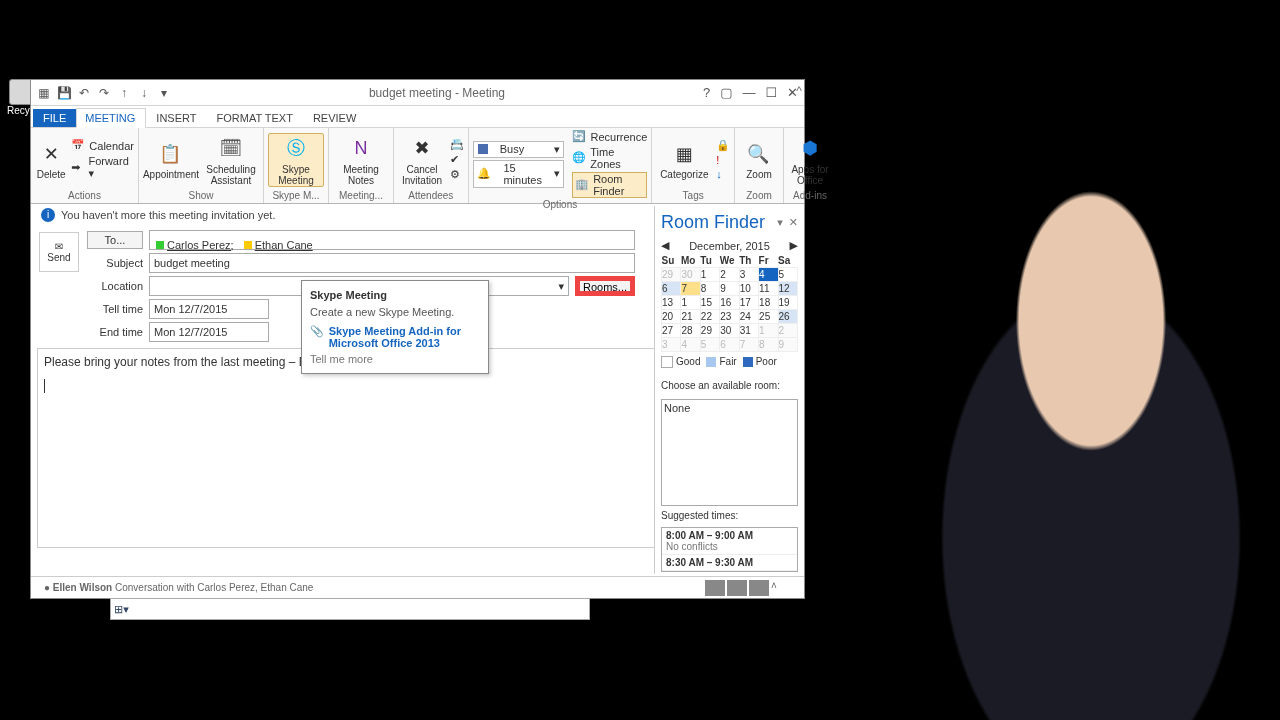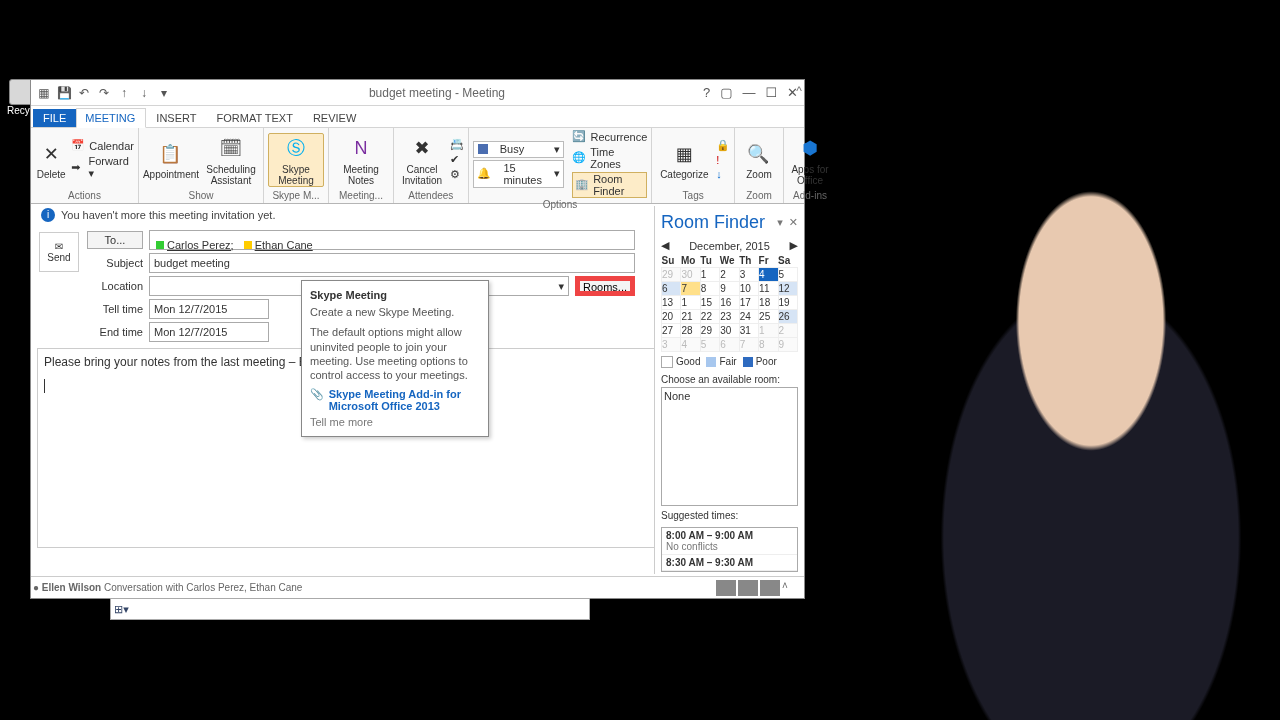--- a/index.html
+++ b/index.html
@@ -74,21 +74,21 @@
 .legend { display:flex; gap:6px; font-size:10px; margin:4px 0;}
 .legend span::before{content:"";display:inline-block;width:10px;height:10px;margin-right:3px;vertical-align:middle;}
 .legend .good::before{background:#fff;border:1px solid #aaa;}
 .legend .fair::before{background:#a7c7ee;}
 .legend .poor::before{background:#2e6bc0;}
 .roomlist{border:1px solid #aaa;height:130px;font-size:11px;padding:2px;}
 .suggested{border:1px solid #aaa; margin-top:4px;}
 .suggested .sitem{padding:2px 4px;font-size:10px;border-bottom:1px solid #eee;}
 .suggested .sitem b{font-size:10px;}
 
-.peoplebar{position:absolute;left:0;right:0;bottom:0;height:22px;border-top:1px solid #ccc;display:flex;align-items:center;padding:0 2px;font-size:10px;color:#666;justify-content:space-between;}
+.peoplebar{position:absolute;left:0;right:0;bottom:0;height:22px;border-top:1px solid #ccc;display:flex;align-items:center;padding:0 13px;font-size:10px;color:#666;justify-content:space-between;}
 .avatars{display:flex;gap:2px;}
 .avatars span{width:20px;height:16px;background:#888;display:inline-block;}
 
 .presenter { position: absolute; right: 0; top: 150px; width: 420px; height: 570px; background: radial-gradient(ellipse at 55% 30%, #e8c9b0 0 22%, transparent 23%), radial-gradient(ellipse at 55% 68%, #1b1b26 0 45%, transparent 46%); }
 .collapsebtn{position:absolute;right:2px;top:4px;font-size:12px;color:#777;}
 </style>
 </head>
 <body>
 
 <div class="recycle-bin">
@@ -321,21 +321,20 @@
   </div>
 
   <div class="body-area">
     <span>Please bring your notes from the last meeting – Ellen</span>
     <div style="margin-top:10px;border-left:1px solid #333;height:14px;width:1px"></div>
   </div>
 
   <div class="tooltip">
     <h4>Skype Meeting</h4>
     <p>Create a new Skype Meeting.</p>
-    <p>The default options might allow uninvited people to join your meeting. Use meeting options to control access to your meetings.</p>
     <div class="addin">
         <span>📎</span>
         <span>Skype Meeting Add-in for Microsoft Office 2013</span>
       </div>
     <div class="tell">Tell me more</div>
   </div>
 
   <div class="roomfinder">
     <div class="rf-title">
       <span>Room Finder</span>
@@ -416,21 +415,21 @@
             <td class="other">8</td>
             <td class="other">9</td>
           </tr>
         </tbody>
     </table>
     <div class="legend">
       <span class="good">Good</span>
       <span class="fair">Fair</span>
       <span class="poor">Poor</span>
     </div>
-    <div style="font-size:10px;margin:2px 0">Choose an available room:</div>
+    <div style="font-size:10px;margin:8px 0">Choose an available room:</div>
     <div class="roomlist"><span>None</span></div>
     <div style="font-size:10px;margin:4px 0 2px">Suggested times:</div>
     <div class="suggested" id="suggested">
         <div class="sitem"><b>8:00 AM – 9:00 AM</b><br><span style="color:#777">No conflicts</span></div>
         <div class="sitem"><b>8:30 AM – 9:30 AM</b><br><span style="color:#777"></span></div>
       </div>
   </div>
 
   <div class="peoplebar">
     <div><span>●</span> <b>Ellen Wilson</b> <span>Conversation with Carlos Perez, Ethan Cane</span></div>

